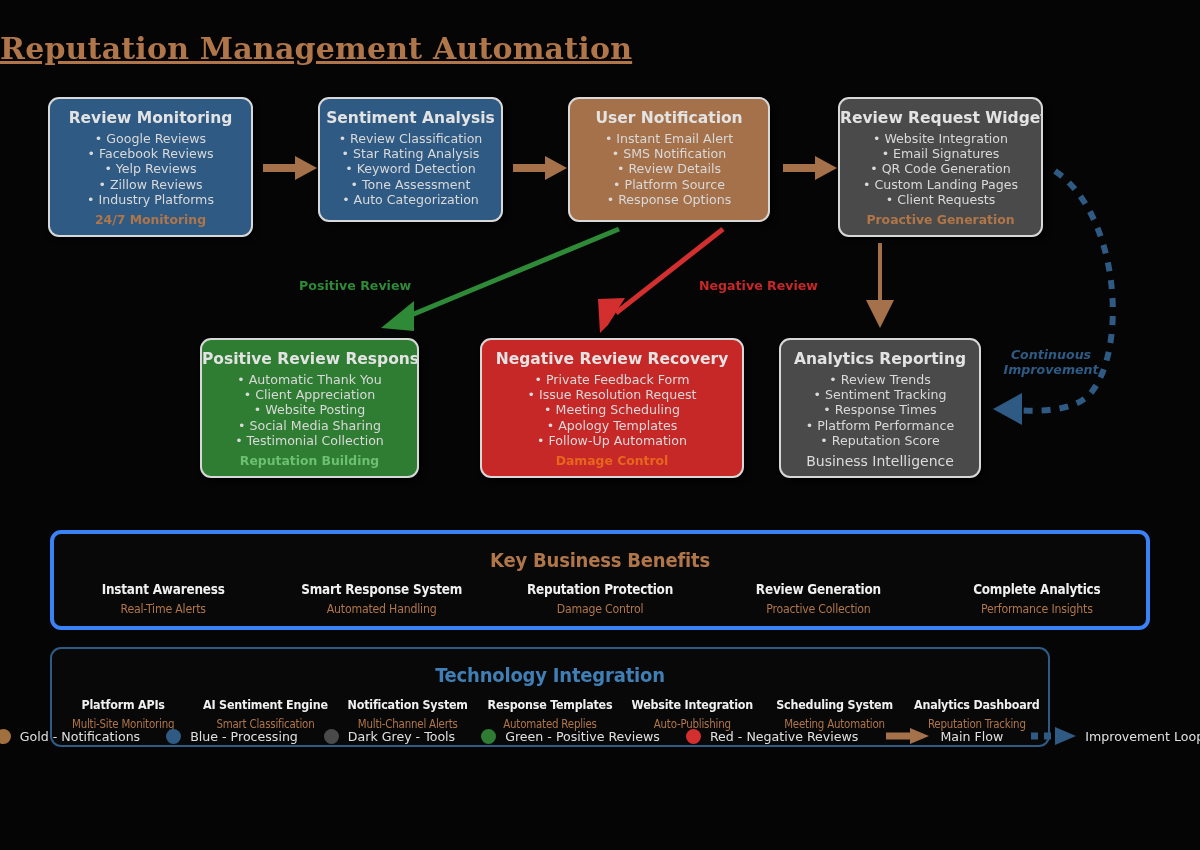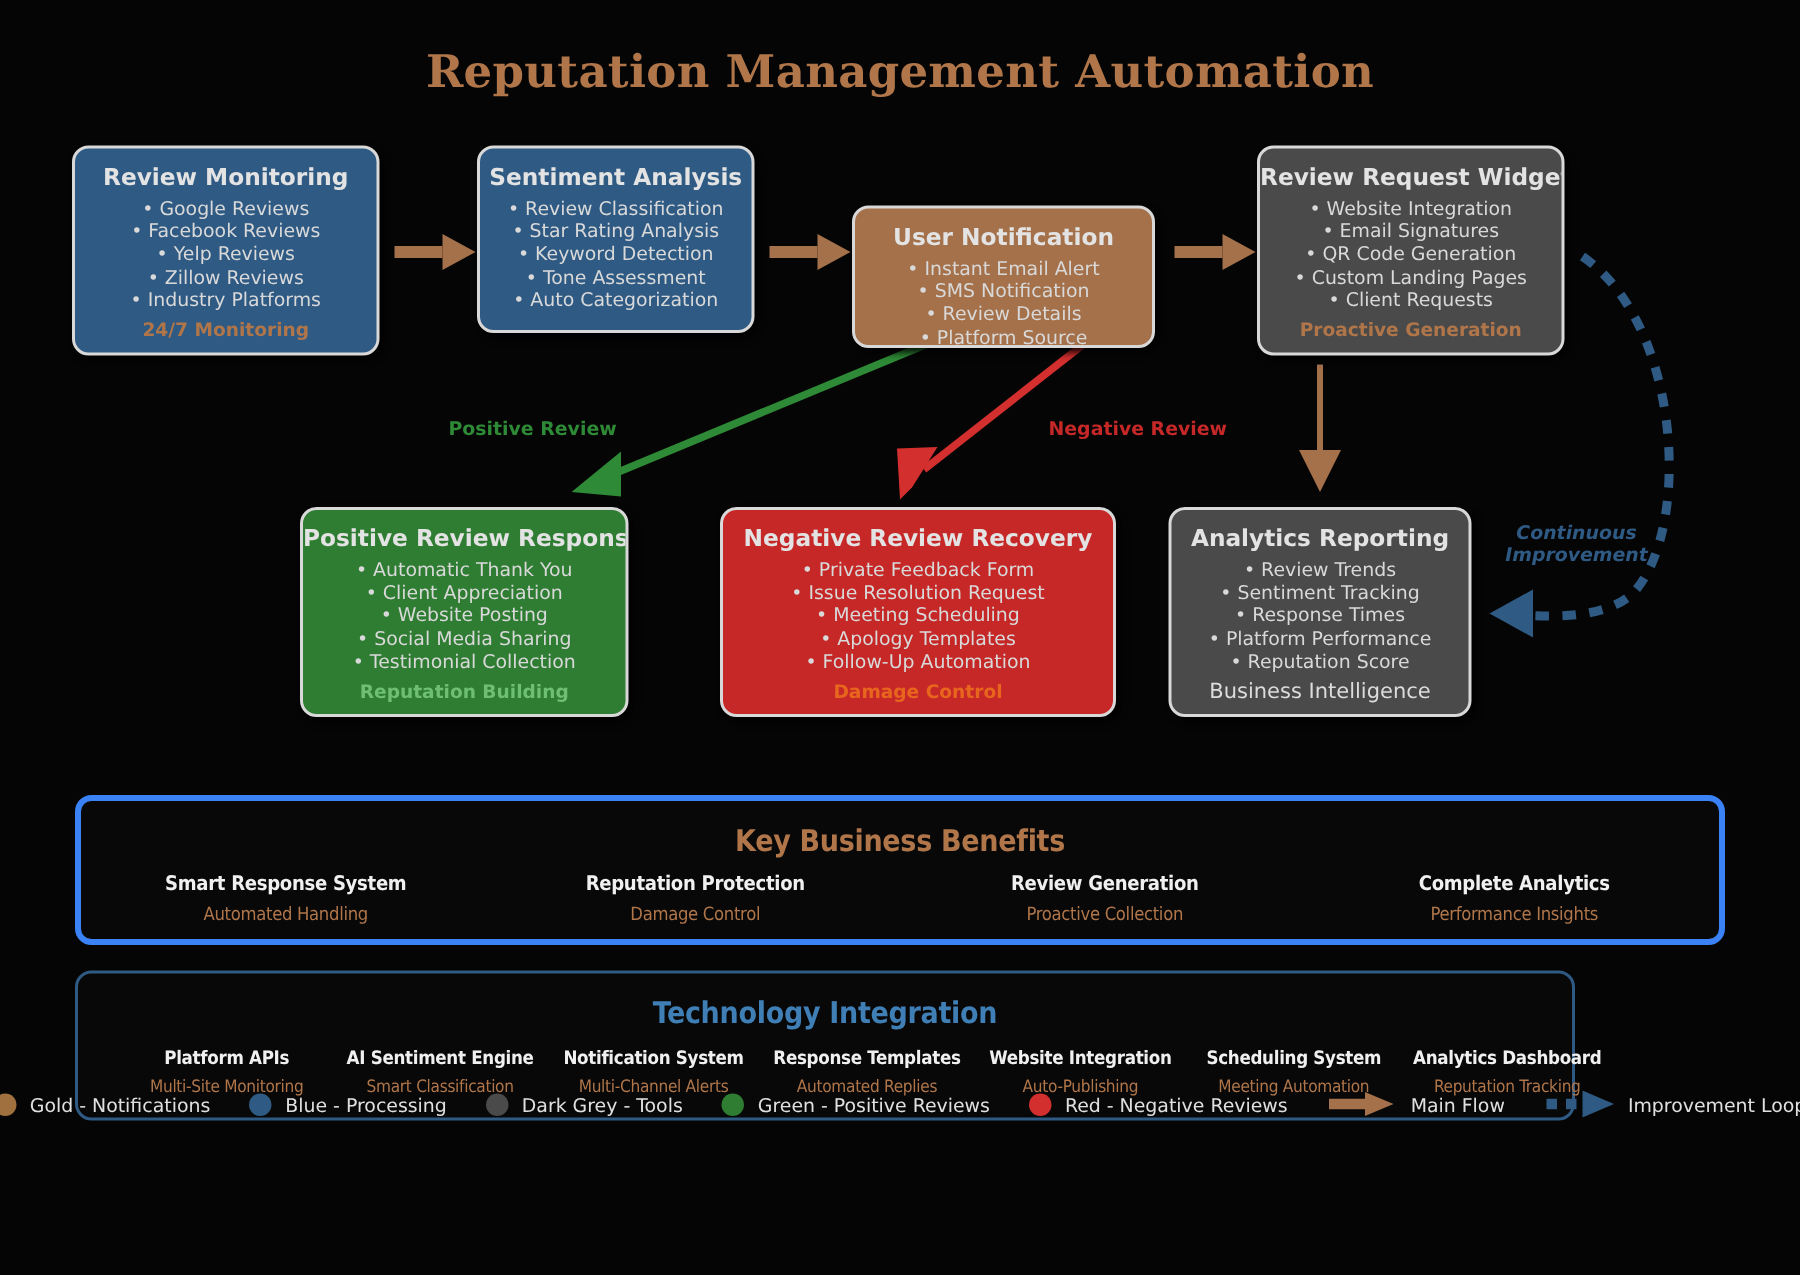--- a/index.html
+++ b/index.html
@@ -16,26 +16,27 @@
     overflow: hidden;
     font-family: "DejaVu Sans", sans-serif;
   }
 
   
   #title {
     position: absolute;
     left: 0;
     top: 31px;
     width: 1200px;
-    text-align: center;
+    text-align: left;
     font-family: "DejaVu Serif", serif;
     font-weight: bold;
     font-size: 30px;
     color: #b0764a;
     letter-spacing: 0.2px;
+    text-decoration: underline;
   }
 
   
   .pbox {
     position: absolute;
     box-sizing: border-box;
     border: 2px solid #d8d8d8;
     border-radius: 11px;
     box-shadow: 3px 3px 5px rgba(0,0,0,0.85);
     text-align: center;
@@ -136,21 +137,21 @@
   }
 
   #benefits { left: 50px; top: 530px; width: 1100px; height: 100px; border: 4px solid #3b82f6; }
   #benefits .panel-title { top: 14px; font-size: 20px; color: #b0764a; }
   #benefits .cols { top: 48px; }
   #benefits .col .cname { font-size: 13.4px; }
   #benefits .col .csub { font-size: 12.2px; color: #b0764a; margin-top: 5px; }
 
   #tech { left: 50px; top: 647px; width: 1000px; height: 100px; border: 2px solid #2e5a84; }
   #tech .panel-title { top: 14px; font-size: 20px; color: #3f7fb5; }
-  #tech .cols { top: 48px; padding-left: 28px; }
+  #tech .cols { top: 48px; }
   #tech .col .cname { font-size: 12.4px; }
   #tech .col .csub { font-size: 11.4px; color: #b0764a; margin-top: 5px; }
 
   
   #legend {
     position: absolute;
     left: 0;
     top: 722px;
     width: 1200px;
     height: 28px;
@@ -241,21 +242,21 @@
     <div class="ptitle">Sentiment Analysis</div>
     <ul class="plist">
       <li>• <span>Review Classification</span></li>
       <li>• <span>Star Rating Analysis</span></li>
       <li>• <span>Keyword Detection</span></li>
       <li>• <span>Tone Assessment</span></li>
       <li>• <span>Auto Categorization</span></li>
     </ul>
   </div>
 
-  <div class="pbox" id="box2" style="left:568px; top:97px; width:202px; height:95px; background:#a4714a;margin-top:40px;">
+  <div class="pbox" id="box2" style="left:568px; top:97px; width:202px; height:125px; background:#a4714a;">
     <div class="ptitle">User Notification</div>
     <ul class="plist">
       <li>• <span>Instant Email Alert</span></li>
       <li>• <span>SMS Notification</span></li>
       <li>• <span>Review Details</span></li>
       <li>• <span>Platform Source</span></li>
       <li>• <span>Response Options</span></li>
     </ul>
   </div>
 
@@ -311,20 +312,24 @@
   <div class="edge-label" style="left:699px; top:278px; color:#c62828;">Negative Review</div>
   <div class="edge-label italic" style="left:986px; top:347px; width:130px; color:#2e5a84;">
     <div>Continuous</div>
     <div>Improvement</div>
   </div>
 
   <div class="panel" id="benefits">
     <div class="panel-title">Key Business Benefits</div>
     <div class="cols">
       <div class="col">
+        <div class="cname">Instant Awareness</div>
+        <div class="csub">Real-Time Alerts</div>
+      </div>
+      <div class="col">
         <div class="cname">Smart Response System</div>
         <div class="csub">Automated Handling</div>
       </div>
       <div class="col">
         <div class="cname">Reputation Protection</div>
         <div class="csub">Damage Control</div>
       </div>
       <div class="col">
         <div class="cname">Review Generation</div>
         <div class="csub">Proactive Collection</div>

